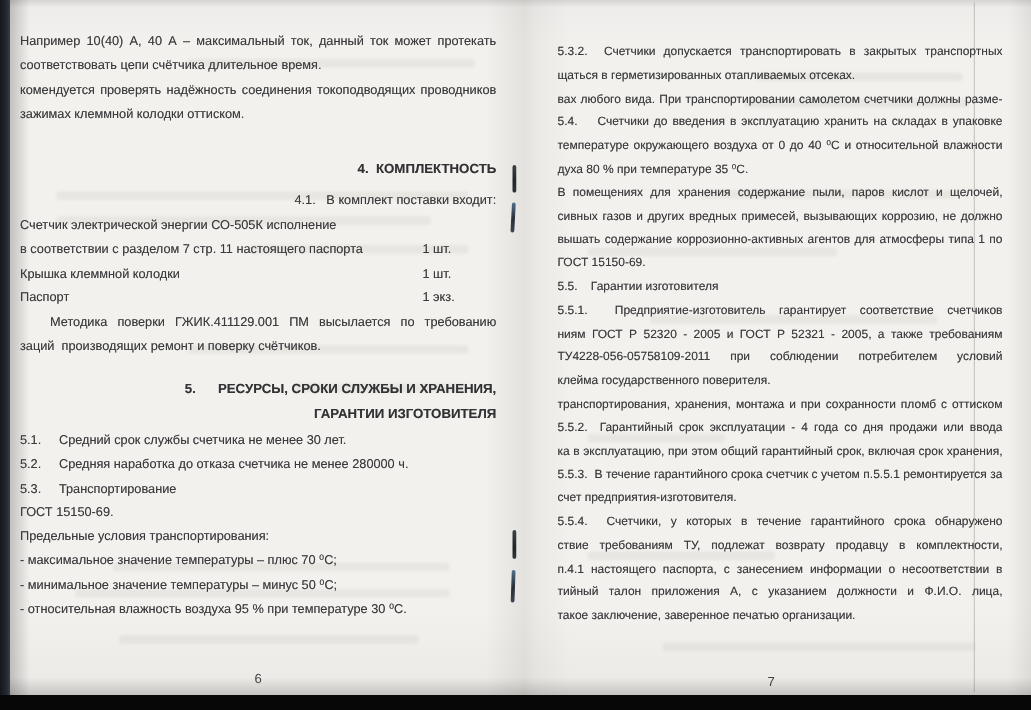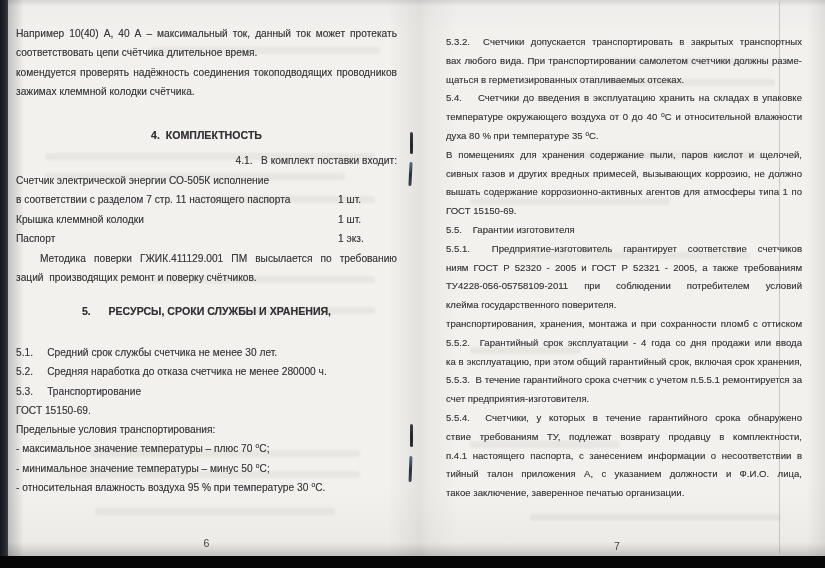--- a/index.html
+++ b/index.html
@@ -41,21 +41,21 @@
 
   
   .txt{position:absolute;color:#3b3b3e;text-shadow:0 0 0.5px rgba(70,70,70,0.55);}
   .lp{left:16px;width:381px;font-size:10.2px;}
   .rp{left:446px;width:356px;font-size:9.6px;}
   .ln{overflow:hidden;}
   .lp .ln{height:19.3px;line-height:19.3px;}
   .rp .ln{height:18.8px;line-height:18.8px;}
   .j{text-align:justify;text-align-last:justify;}
   .bold{font-weight:bold;color:#323235;}
-  .center{text-align:center;}
+  .center{text-align:right;}
   .indent{padding-left:24px;}
 
   .item-row{position:relative;height:19.3px;line-height:19.3px;overflow:hidden;}
   .item-qty{position:absolute;left:322px;top:0;}
 
   .pnum{position:absolute;font-size:10.5px;color:#434346;text-align:center;}
   .pn6{left:16px;top:537px;width:381px;}
   .pn7{left:446px;top:540px;width:342px;}
 
   
@@ -94,21 +94,21 @@
 
   <div class="staple st1"></div>
   <div class="staple blue st2"></div>
   <div class="staple st3"></div>
   <div class="staple blue st4"></div>
 
   <div class="txt lp" style="top:24px;">
     <div class="ln j">Например 10(40) А, 40 А – максимальный ток, данный ток может протекать через</div>
     <div class="ln">соответствовать цепи счётчика длительное время.</div>
     <div class="ln j">комендуется проверять надёжность соединения токоподводящих проводников в</div>
-    <div class="ln">зажимах клеммной колодки счётчика.</div>
+    <div class="ln">зажимах клеммной колодки оттиском.</div>
   </div>
 
   <div class="txt lp bold center" style="top:129px;font-size:10.6px;">4.&nbsp;&nbsp;КОМПЛЕКТНОСТЬ</div>
 
   <div class="txt lp" style="top:151px;text-align:right;">
     <div class="ln">4.1.&nbsp;&nbsp;&nbsp;В комплект поставки входит:</div>
   </div>
 
   <div class="txt lp" style="top:171px;">
     <div class="item-row">
@@ -129,39 +129,40 @@
     </div>
   </div>
 
   <div class="txt lp" style="top:249px;">
     <div class="ln j indent">Методика поверки ГЖИК.411129.001 ПМ высылается по требованию органи-</div>
     <div class="ln">заций&nbsp; производящих ремонт и поверку счётчиков.</div>
   </div>
 
   <div class="txt lp bold center" style="top:302px;font-size:10.6px;line-height:19.5px;">
     <div>5.&nbsp;&nbsp;&nbsp;&nbsp;&nbsp;&nbsp;РЕСУРСЫ, СРОКИ СЛУЖБЫ И ХРАНЕНИЯ,</div>
+    <div>ГАРАНТИИ ИЗГОТОВИТЕЛЯ</div>
   </div>
 
   <div class="txt lp" style="top:343px;">
     <div class="ln">5.1.&nbsp;&nbsp;&nbsp;&nbsp;&nbsp;Средний срок службы счетчика не менее 30 лет.</div>
     <div class="ln">5.2.&nbsp;&nbsp;&nbsp;&nbsp;&nbsp;Средняя наработка до отказа счетчика не менее 280000 ч.</div>
     <div class="ln">5.3.&nbsp;&nbsp;&nbsp;&nbsp;&nbsp;Транспортирование</div>
     <div class="ln">ГОСТ 15150-69.</div>
     <div class="ln">Предельные условия транспортирования:</div>
     <div class="ln">- максимальное значение температуры – плюс 70 ⁰С;</div>
     <div class="ln">- минимальное значение температуры – минус 50 ⁰С;</div>
     <div class="ln">- относительная влажность воздуха 95 % при температуре 30 ⁰С.</div>
   </div>
 
   <div class="pnum pn6">6</div>
 
   <div class="txt rp" style="top:33px;">
     <div class="ln j">5.3.2.&nbsp;&nbsp;Счетчики допускается транспортировать в закрытых транспортных средст-</div>
+    <div class="ln">щаться в герметизированных отапливаемых отсеках.</div>
     <div class="ln j">вах любого вида. При транспортировании самолетом счетчики должны разме-</div>
-    <div class="ln">щаться в герметизированных отапливаемых отсеках.</div>
     <div class="ln j">5.4.&nbsp;&nbsp;&nbsp;&nbsp;Счетчики до введения в эксплуатацию хранить на складах в упаковке при</div>
     <div class="ln j">температуре окружающего воздуха от 0 до 40 ⁰С и относительной влажности воз-</div>
     <div class="ln">духа 80 % при температуре 35 ⁰С.</div>
     <div class="ln j">В помещениях для хранения содержание пыли, паров кислот и щелочей, агрес-</div>
     <div class="ln j">сивных газов и других вредных примесей, вызывающих коррозию, не должно пре-</div>
     <div class="ln j">вышать содержание коррозионно-активных агентов для атмосферы типа 1 по</div>
     <div class="ln">ГОСТ 15150-69.</div>
     <div class="ln">5.5.&nbsp;&nbsp;&nbsp;&nbsp;Гарантии изготовителя</div>
     <div class="ln j">5.5.1.&nbsp;&nbsp;Предприятие-изготовитель гарантирует соответствие счетчиков требова-</div>
     <div class="ln j">ниям ГОСТ Р 52320 - 2005 и ГОСТ Р 52321 - 2005, а также требованиям</div>

